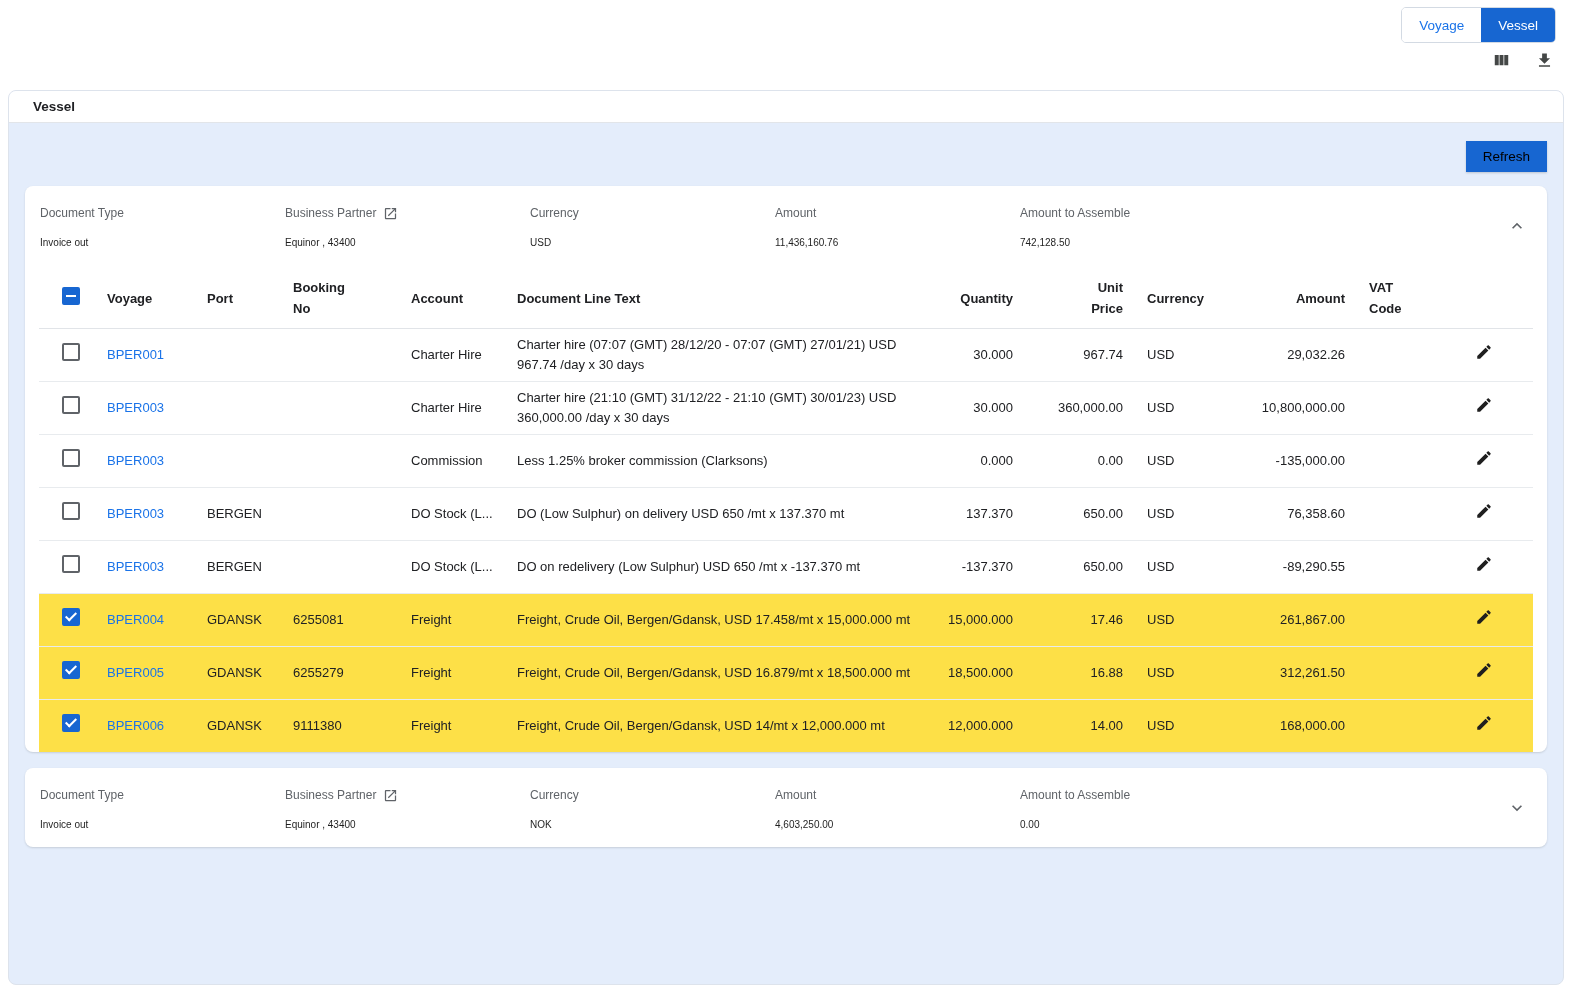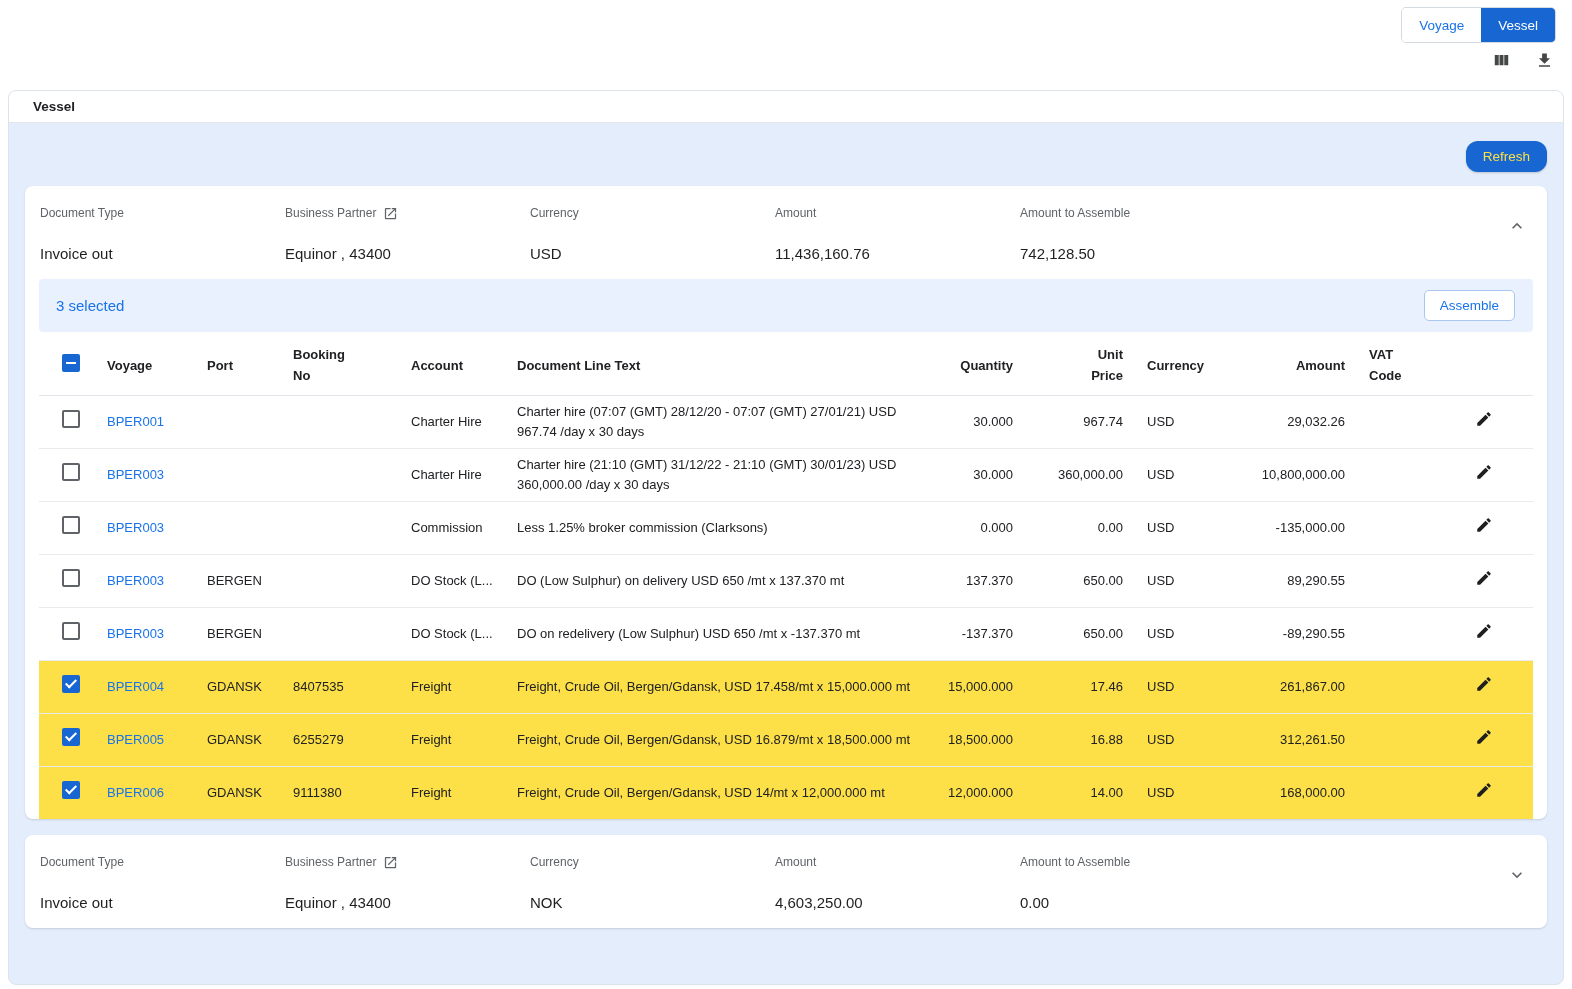--- a/index.html
+++ b/index.html
@@ -34,32 +34,32 @@
     font-size:13.5px; font-weight:700; border-bottom:1px solid #e2e5e9;
   }
   .group-header {
     background:#e9f1fd; height:35px; display:flex; align-items:center;
     padding:0 18px 0 24px; font-size:13.5px; cursor:pointer;
   }
   .group-header .spacer { flex:1; }
   .group-body { padding:16px 16px 15px; }
   .refresh-row { display:flex; justify-content:flex-end; padding:2px 0 14px; }
   .btn-primary {
-    font-family:inherit; background:#1766d1; color:#fde047; border:none; border-radius:12px;
+    font-family:inherit; background:#1766d1; color:#000000; border:none; border-radius:0;
     padding:8px 17px; font-size:13.5px; cursor:pointer; box-shadow:0 1px 2px rgba(0,0,0,.18);
   }
 
   
   .card { background:#fff; border-radius:8px; box-shadow:0 1px 2px rgba(60,64,67,.18); }
   .card + .card { margin-top:16px; }
   .fields-row { display:flex; align-items:flex-end; padding:19px 56px 17px 15px; position:relative; }
   .field { width:245px; padding-right:10px; }
   .field:last-child { flex:1; }
   .field-label { font-size:12px; color:#5f6368; display:flex; align-items:center; gap:7px; height:16px; }
-  .field-value { font-size:15px; color:#1f1f1f; margin-top:24px; }
+  .field-value { font-size:10px; color:#1f1f1f; margin-top:16px; }
   .fields-chevron { position:absolute; right:20px; top:30px; cursor:pointer; }
 
   
   .selection-bar {
     margin:0 14px; background:#e8f1fd; border-radius:4px; height:53px;
     display:flex; align-items:center; justify-content:space-between; padding:0 18px 0 17px;
   }
   .selected-count { color:#1a73e8; font-size:15px; }
   .btn-outline {
     font-family:inherit; background:#fff; color:#1a73e8; border:1px solid #a9c7f0;
@@ -159,24 +159,20 @@
             <div class="field-label">Amount to Assemble</div>
             <div class="field-value">742,128.50</div>
           </div>
           <span class="fields-chevron icon-plain">
             <svg width="20" height="20" viewBox="0 0 24 24" fill="#5f6368">
                 <path d="M12 8l-6 6 1.41 1.41L12 10.83l4.59 4.58L18 14l-6-6z"></path>
               </svg>
           </span>
         </div>
 
-        <div class="selection-bar">
-          <span class="selected-count">3 selected</span>
-          <button class="btn-outline">Assemble</button>
-        </div>
 
         <table>
           <colgroup>
             <col style="width:56px">
               <col style="width:100px">
               <col style="width:86px">
               <col style="width:118px">
             <col style="width:106px">
               <col style="width:420px">
               <col style="width:100px">
@@ -266,21 +262,21 @@
               <tr>
     <td class="cell-cb"><span class="checkbox"></span></td>
     <td><a class="link">BPER003</a></td>
     <td>BERGEN</td>
     <td></td>
     <td class="clip">DO Stock (L...</td>
     <td>DO (Low Sulphur) on delivery USD 650 /mt x 137.370 mt</td>
     <td class="num">137.370</td>
     <td class="num">650.00</td>
     <td>USD</td>
-    <td class="num">89,290.55</td>
+    <td class="num">76,358.60</td>
     <td></td>
     <td class="cell-edit">
       <span class="edit-btn">
         <svg width="18" height="18" viewBox="0 0 24 24" fill="#1f1f1f">
                       <path d="M3 17.25V21h3.75L17.81 9.94l-3.75-3.75L3 17.25zM20.71 7.04c.39-.39.39-1.02 0-1.41l-2.34-2.34c-.39-.39-1.02-.39-1.41 0l-1.83 1.83 3.75 3.75 1.83-1.83z"></path>
                     </svg>
       </span>
     </td>
   </tr>
               <tr>
@@ -300,21 +296,21 @@
         <svg width="18" height="18" viewBox="0 0 24 24" fill="#1f1f1f">
                       <path d="M3 17.25V21h3.75L17.81 9.94l-3.75-3.75L3 17.25zM20.71 7.04c.39-.39.39-1.02 0-1.41l-2.34-2.34c-.39-.39-1.02-.39-1.41 0l-1.83 1.83 3.75 3.75 1.83-1.83z"></path>
                     </svg>
       </span>
     </td>
   </tr>
               <tr class="selected">
     <td class="cell-cb"><span class="checkbox checked"></span></td>
     <td><a class="link">BPER004</a></td>
     <td>GDANSK</td>
-    <td>8407535</td>
+    <td>6255081</td>
     <td class="clip">Freight</td>
     <td>Freight, Crude Oil, Bergen/Gdansk, USD 17.458/mt x 15,000.000 mt</td>
     <td class="num">15,000.000</td>
     <td class="num">17.46</td>
     <td>USD</td>
     <td class="num">261,867.00</td>
     <td></td>
     <td class="cell-edit">
       <span class="edit-btn">
         <svg width="18" height="18" viewBox="0 0 24 24" fill="#1f1f1f">

